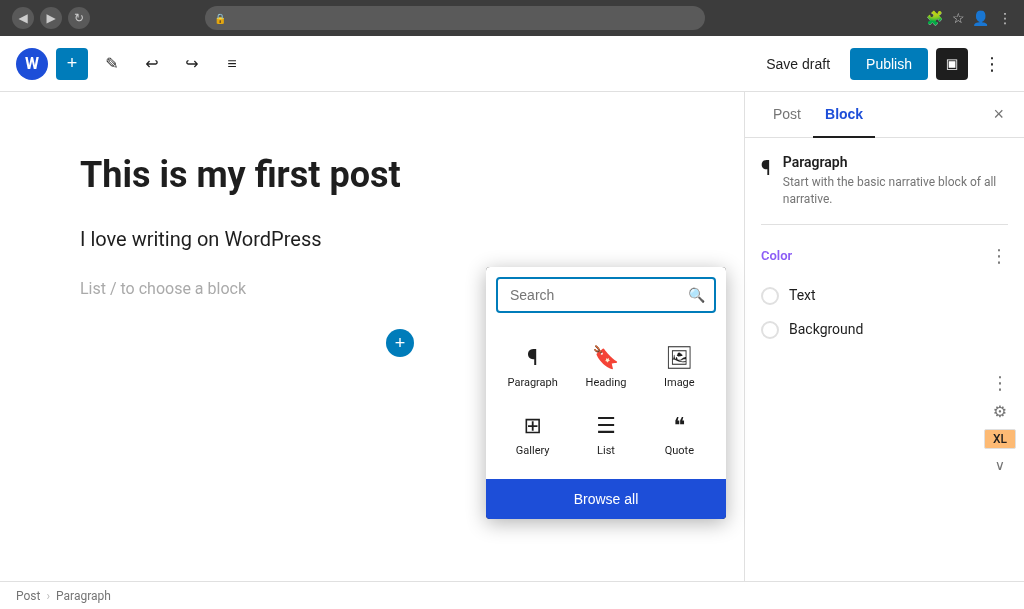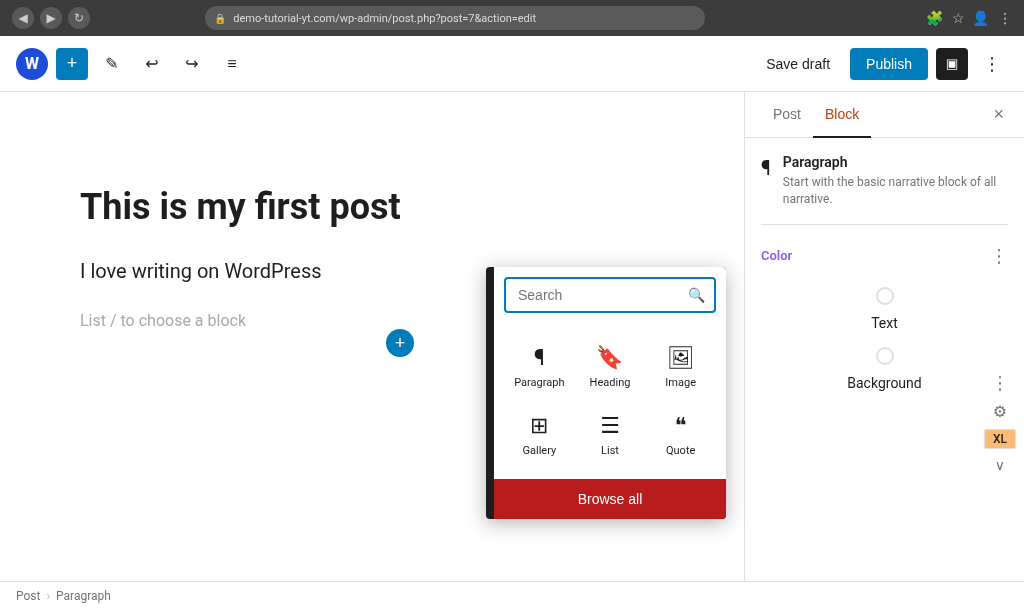--- a/index.html
+++ b/index.html
@@ -131,21 +131,20 @@
       padding: 60px 80px;
       overflow: auto;
       position: relative;
     }
     .post-title {
       font-size: 36px;
       font-weight: 700;
       color: #1e1e1e;
       margin-bottom: 24px;
       line-height: 1.3;
-      margin-top: 32px;
     }
     .post-content {
       font-size: 20px;
       color: #1e1e1e;
       margin-bottom: 24px;
       line-height: 1.6;
     }
     .block-placeholder {
       color: #aaa;
       font-size: 16px;
@@ -186,23 +185,23 @@
       color: #757575;
       cursor: pointer;
       border-bottom: 2px solid transparent;
       margin-bottom: -1px;
       background: none;
       border-top: none;
       border-left: none;
       border-right: none;
     }
     .sidebar-tab.active {
-      color: #c2410c;
+      color: #1d4ed8;
       border-bottom: 2px solid #1e1e1e;
-      font-weight: 400;
+      font-weight: 700;
     }
     .sidebar-close {
       margin-left: auto;
       background: none;
       border: none;
       font-size: 18px;
       cursor: pointer;
       color: #757575;
       padding: 4px;
     }
@@ -232,24 +231,22 @@
       display: flex;
       align-items: center;
       justify-content: space-between;
       margin-bottom: 12px;
     }
     .section-title { font-size: 13px; font-weight: 600; color: #8b5cf6; }
     .section-more { background: none; border: none; color: #757575; cursor: pointer; font-size: 18px; }
 
     .color-option {
       display: flex;
-      align-items: center;
       gap: 10px;
       padding: 8px 0;
-      flex-direction: column;
     }
     .color-radio {
       width: 18px; height: 18px;
       border-radius: 50%;
       border: 2px solid #e0e0e0;
       background: white;
       cursor: pointer;
     }
     .color-label { font-size: 14px; color: #1e1e1e; }
 
@@ -257,21 +254,20 @@
     .block-picker {
       position: absolute;
       left: 490px;
       top: 195px;
       width: 240px;
       background: #1e1e1e;
       border-radius: 4px;
       box-shadow: 0 4px 20px rgba(0,0,0,0.3);
       z-index: 200;
       overflow: hidden;
-      padding-left: 8px;
     }
     .block-picker-search {
       padding: 10px;
       background: white;
     }
     .block-picker-search-input {
       width: 100%;
       padding: 8px 36px 8px 12px;
       border: 2px solid #007cba;
       border-radius: 4px;
@@ -303,21 +299,21 @@
       align-items: center;
       padding: 10px 6px;
       cursor: pointer;
       border-radius: 4px;
       gap: 6px;
     }
     .block-grid-icon { font-size: 22px; color: #1e1e1e; }
     .block-grid-label { font-size: 11px; color: #1e1e1e; text-align: center; }
     .browse-all-btn {
       width: 100%;
-      background: #b91c1c;
+      background: #1d4ed8;
       color: white;
       border: none;
       padding: 12px;
       font-size: 14px;
       font-weight: 500;
       cursor: pointer;
       text-align: center;
     }
 
     
@@ -349,21 +345,20 @@
 <body>
 
 <div class="browser-chrome">
   <div class="browser-controls">
     <button class="browser-btn">◀</button>
     <button class="browser-btn">▶</button>
     <button class="browser-btn">↻</button>
   </div>
   <div class="address-bar">
     <span class="address-bar-lock">🔒</span>
-    <span class="address-bar-url">demo-tutorial-yt.com/wp-admin/post.php?post=7&amp;action=edit</span>
   </div>
   <div class="browser-right-icons">
     <span>🧩</span>
     <span>☆</span>
     <span>👤</span>
     <span>⋮</span>
   </div>
 </div>
 
 <div class="wp-admin-bar">

